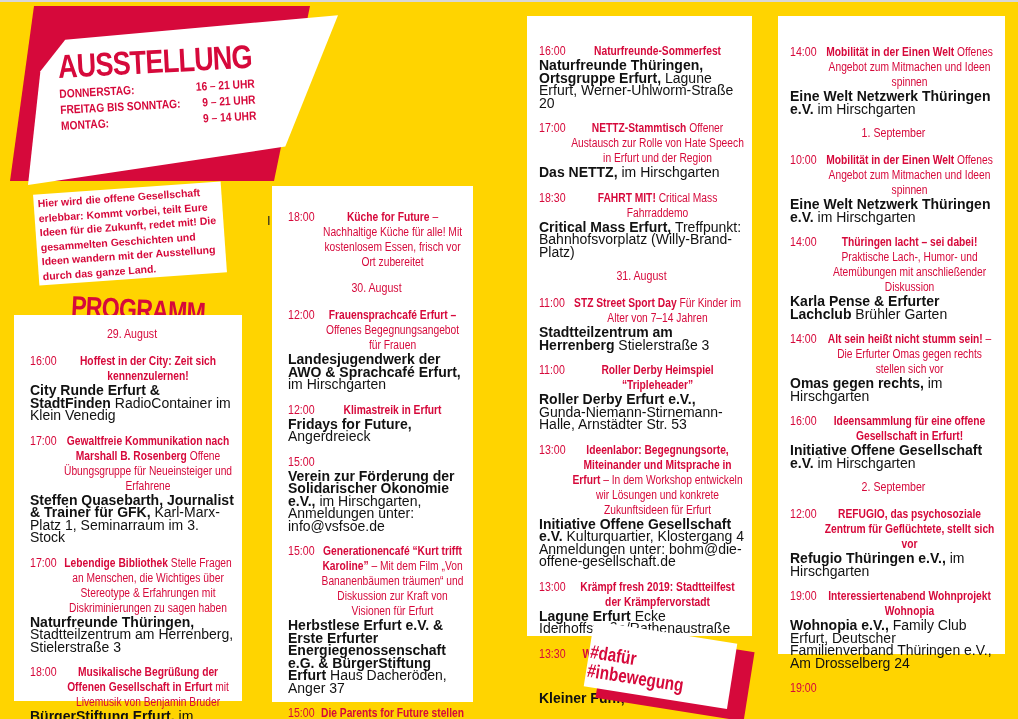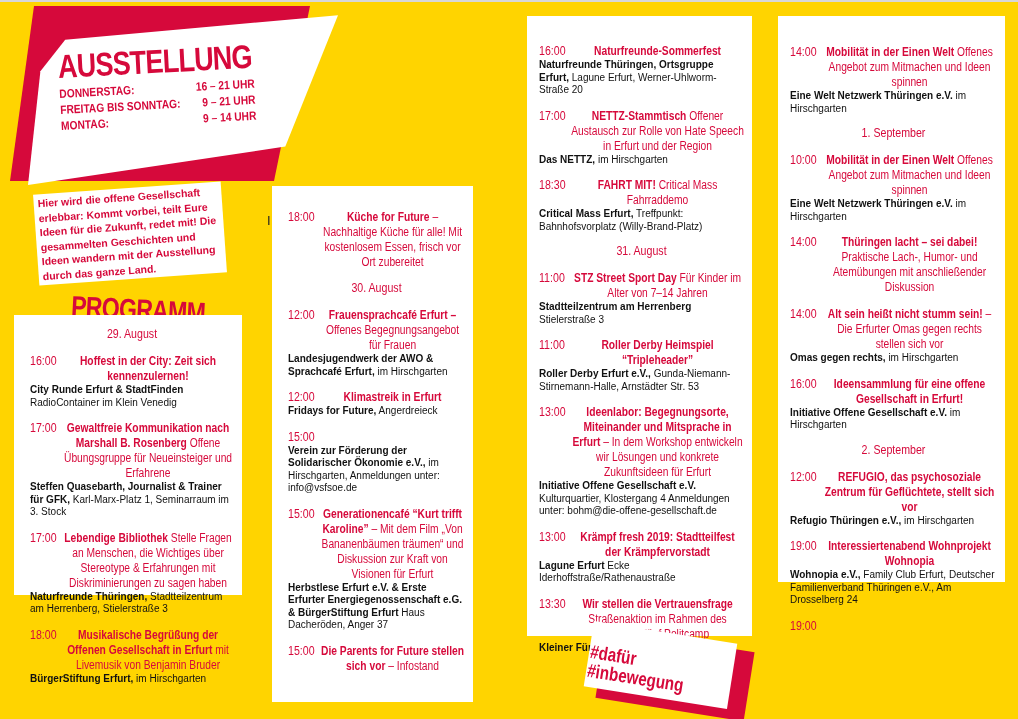--- a/index.html
+++ b/index.html
@@ -45,34 +45,34 @@
 
   .prog-title {
     position: absolute; left: 72px; top: 288px;
     font-size: 29px; font-weight: bold; color: #d6093b;
     transform: rotate(3deg) scaleX(0.8); transform-origin: left top; letter-spacing: -1px;
   }
 
   .col {
     position: absolute; background: #fff; padding: 0 8px 0 16px;
   }
-  .c1 { left: 14px; top: 313px; width: 228px; height: 280px; padding-top: 12px; }
+  .c1 { left: 14px; top: 313px; width: 228px; height: 386px; padding-top: 12px; }
   .c2 { left: 272px; top: 184px; width: 201px; height: 516px; padding-top: 12px; }
   .c3 { left: 527px; top: 14px; width: 225px; height: 620px; padding-top: 16px; padding-left: 12px;}
-  .c4 { left: 778px; top: 14px; width: 227px; height: 566px; padding-top: 17px; padding-left: 12px;}
+  .c4 { left: 778px; top: 14px; width: 227px; height: 638px; padding-top: 17px; padding-left: 12px;}
 
   .day { text-align: center; color: #d6093b; font-size: 12.5px; line-height: 15px; transform: scaleX(0.85); }
   .ev { margin-bottom: 11px; }
   .ev-head { font-size: 12.5px; line-height: 15px; color: #d6093b; display: flex; margin-top: 12px; }
   .ev-time { width: 32px; flex: none; transform: scaleX(0.85); transform-origin: left; }
   .ev-body { flex: 1; text-align: center; }
   .ev-title { font-weight: bold; }
   .ev-title, .ev-desc { display: inline; }
   .ev-headtxt { transform: scaleX(0.82); transform-origin: left; width: 122%; }
-  .ev-org { font-size: 10px; line-height: 12.5px; color: #111; }
+  .ev-org { font-size: 14px; line-height: 12.5px; color: #111; }
   .ev-org b { font-weight: bold; }
 
   .hashtag-wrap { position: absolute; left: 570px; top: 630px; width: 190px; height: 89px; }
   .hash-red {
     position: absolute; left: 30px; top: 8px; width: 150px; height: 70px; background: #d6093b;
     transform: rotate(9deg);
   }
   .hash-white {
     position: absolute; left: 18px; top: 0; width: 145px; height: 66px; background: #fff;
     transform: rotate(9deg);
@@ -412,20 +412,24 @@
     <div class="ev">
       <div class="ev-head">
          <span class="ev-time">14:00</span>
          <div class="ev-body">
           <div class="ev-headtxt">
            <span class="ev-title">Thüringen lacht – sei dabei!</span>
            <span class="ev-desc">Praktische Lach-, Humor- und Atemübungen mit anschließender Diskussion</span>
          </div>
         </div>
        </div>
+       <div class="ev-org">
+         <b>Karla Pense &amp; Erfurter Lachclub</b>
+         <span>Brühler Garten</span>
+       </div>
     </div>
     <div class="ev">
       <div class="ev-head">
          <span class="ev-time">14:00</span>
          <div class="ev-body">
           <div class="ev-headtxt">
            <span class="ev-title">Alt sein heißt nicht stumm sein!</span>
            <span class="ev-desc">– Die Erfurter Omas gegen rechts stellen sich vor</span>
          </div>
         </div>

